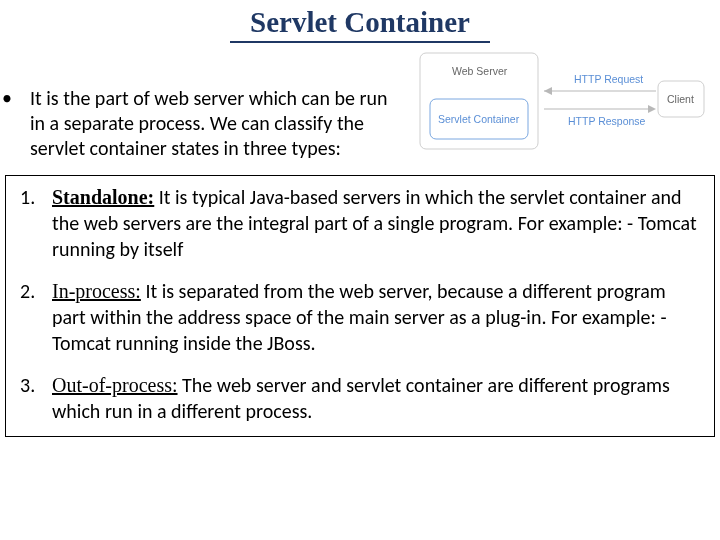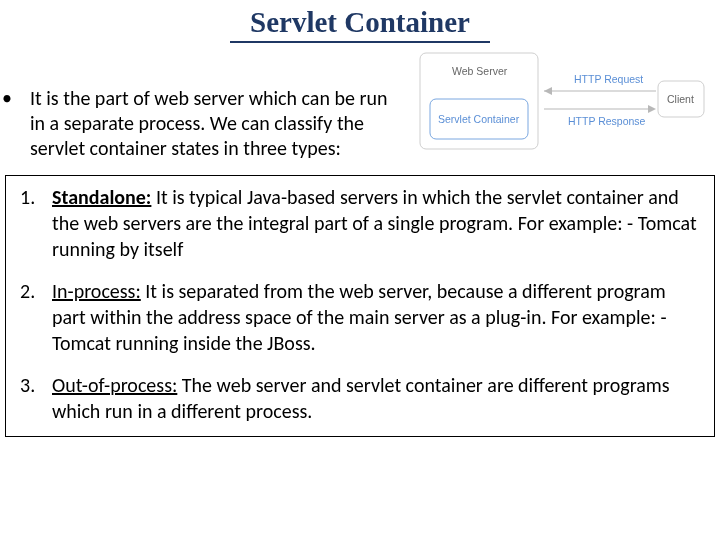--- a/index.html
+++ b/index.html
@@ -55,21 +55,21 @@
     margin-bottom: 16px;
   }
   .list-item:last-child { margin-bottom: 4px; }
   .num {
     width: 36px;
     flex-shrink: 0;
     font-weight: normal;
     padding-left: 4px;
   }
   .item-body { flex: 1; }
-  .item-head { text-decoration: underline; }
+  .item-head { text-decoration: underline; font-family: Liberation Serif, serif; }
   .b { font-weight: bold; }
   
   .dg-box {
     stroke: #cfcfcf;
     fill: none;
     stroke-width: 1;
     rx: 6; ry: 6;
   }
   .dg-text {
     font-family: Arial, sans-serif;

